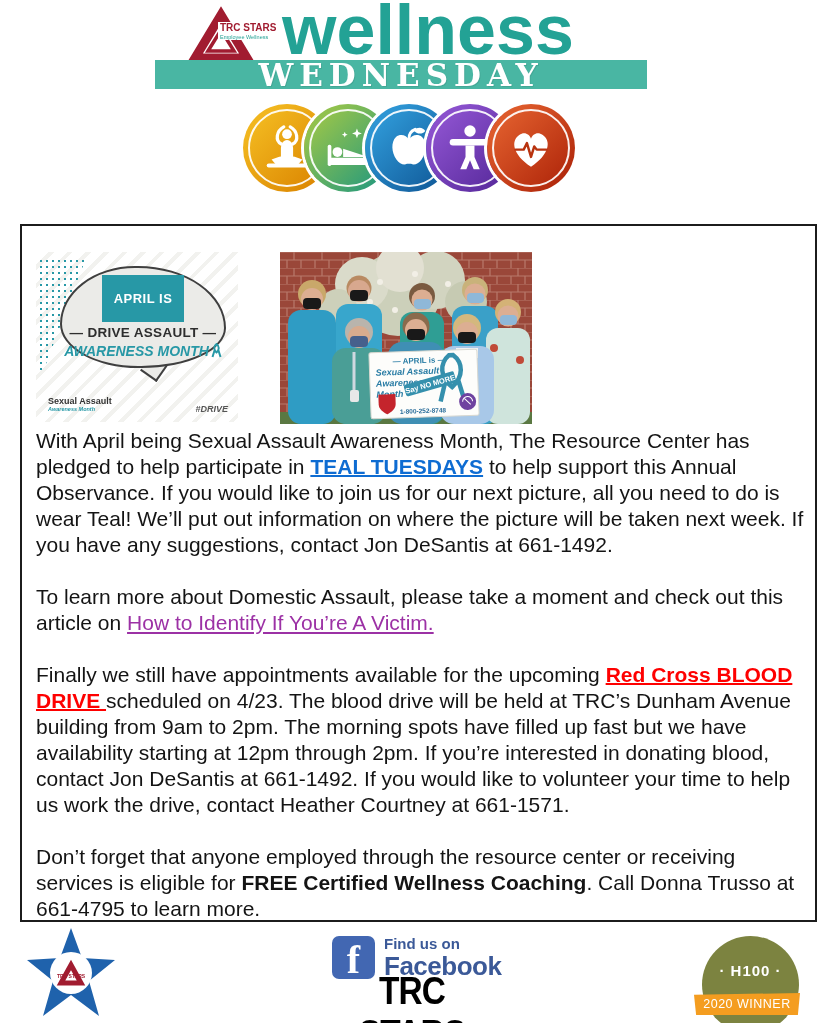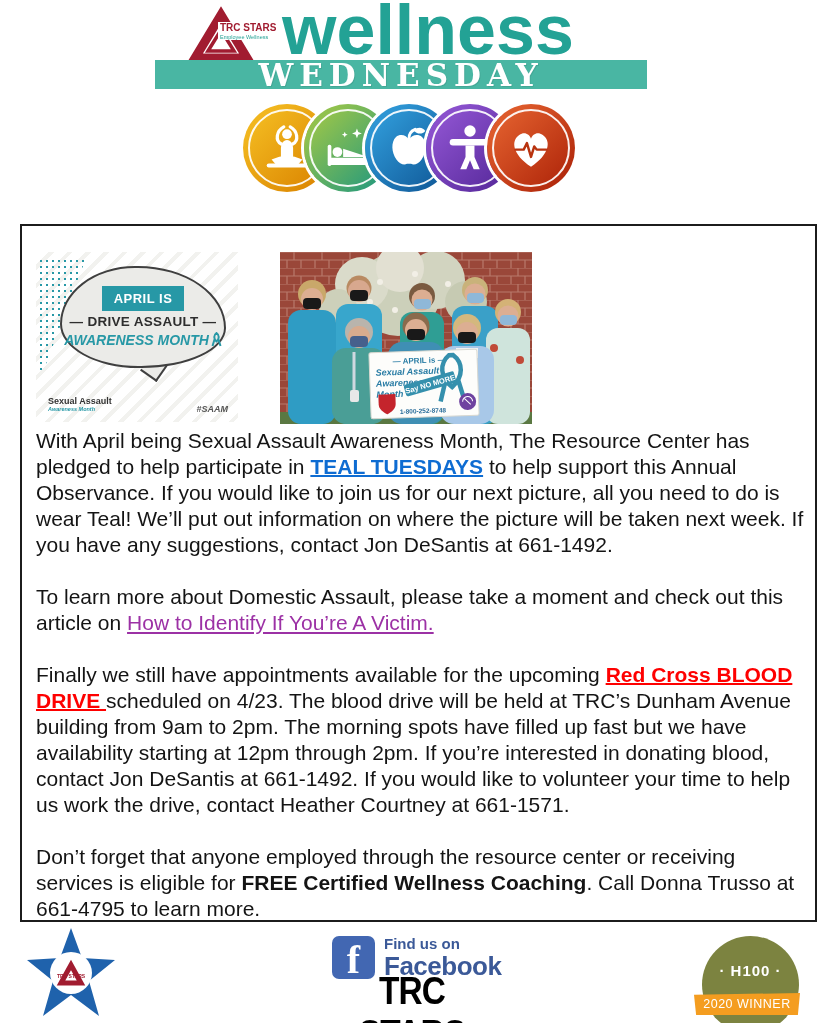--- a/index.html
+++ b/index.html
@@ -37,21 +37,21 @@
     background:repeating-linear-gradient(135deg,#ffffff 0 9px,#f2f2ef 9px 13px);}
   .saam-dots{position:absolute;left:2px;top:6px;width:48px;height:112px;
     background-image:radial-gradient(var(--saam_teal) 1.3px,transparent 1.5px);background-size:6px 6px;
     clip-path:polygon(0 0,100% 0,12% 100%,0 100%);}
   .saam-bubble{position:absolute;left:24px;top:14px;width:166px;height:102px;background:#ebebe8;
     border:2px solid #3f3f3f;border-radius:46% 54% 52% 48% / 58% 62% 40% 44%;
     display:flex;flex-direction:column;align-items:center;justify-content:center;gap:3px;}
   .saam-tail{position:absolute;left:108px;top:106px;width:20px;height:20px;background:#ebebe8;
     border-right:2px solid #3f3f3f;border-bottom:2px solid #3f3f3f;transform:rotate(35deg);}
   .saam-badge{background:var(--saam_teal);color:#fff;font-weight:bold;font-size:13px;
-    letter-spacing:.5px;padding:5px 12px;}
+    letter-spacing:.5px;padding:16px 12px;}
   .saam-line2{color:#2e2e2e;font-weight:bold;font-size:13.5px;letter-spacing:.3px;white-space:nowrap;}
   .saam-line3{color:var(--saam_teal);font-weight:bold;font-style:italic;font-size:14px;white-space:nowrap;
     display:flex;align-items:center;gap:2px;}
   .saam-footer{position:absolute;left:12px;right:10px;bottom:8px;display:flex;justify-content:space-between;align-items:flex-end;}
   .saam-brand1{font-size:9px;font-weight:bold;color:#333;line-height:1;}
   .saam-brand2{font-size:5.5px;font-weight:bold;font-style:italic;color:var(--saam_teal);line-height:1.4;}
   .saam-hash{font-size:9px;font-weight:bold;font-style:italic;color:#555;}
 
   
   .group-photo{position:absolute;left:258px;top:26px;width:252px;height:172px;}
@@ -177,21 +177,21 @@
         <svg width="11" height="16" viewBox="0 0 11 16">
           <path d="M5.5 1 C2.5 3 2.5 7 5.5 9.5 C8.5 7 8.5 3 5.5 1 z M3.5 7.5 L1.5 14 M7.5 7.5 L9.5 14" fill="none" stroke="#2798a6" stroke-width="2"></path>
         </svg>
       </div>
     </div>
     <div class="saam-footer">
       <div>
         <div class="saam-brand1">Sexual Assault</div>
         <div class="saam-brand2">Awareness Month</div>
       </div>
-      <div class="saam-hash">#SAAM</div>
+      <div class="saam-hash">#DRIVE</div>
     </div>
   </div>
 
   <svg class="group-photo" viewBox="0 0 252 172">
     <defs>
       <pattern id="brick" width="28" height="16" patternUnits="userSpaceOnUse">
         <rect width="28" height="16" fill="#9a4739"></rect>
         <path d="M0 0 H28 M0 8 H28 M14 0 V8 M7 8 V16 M21 8 V16" stroke="#b8796a" stroke-width="1.2" fill="none"></path>
       </pattern>
     </defs>

